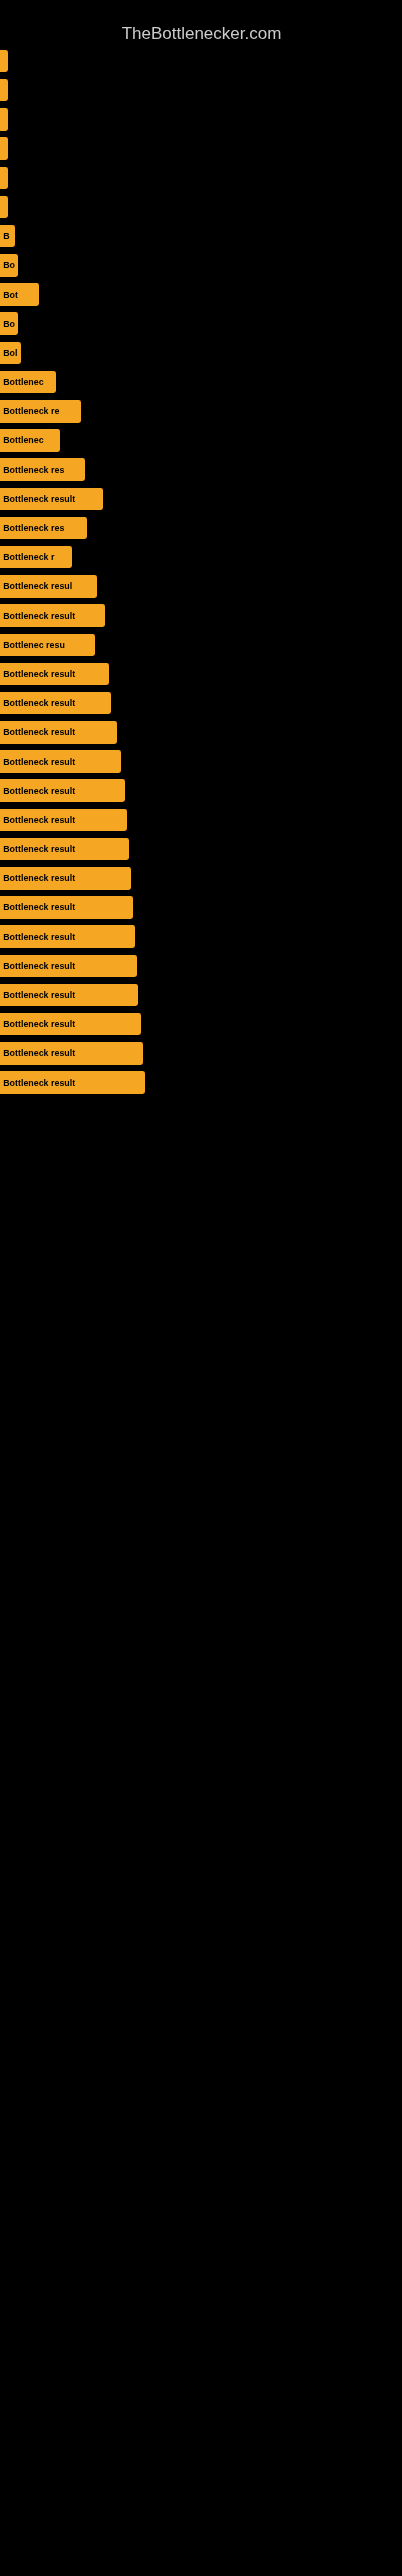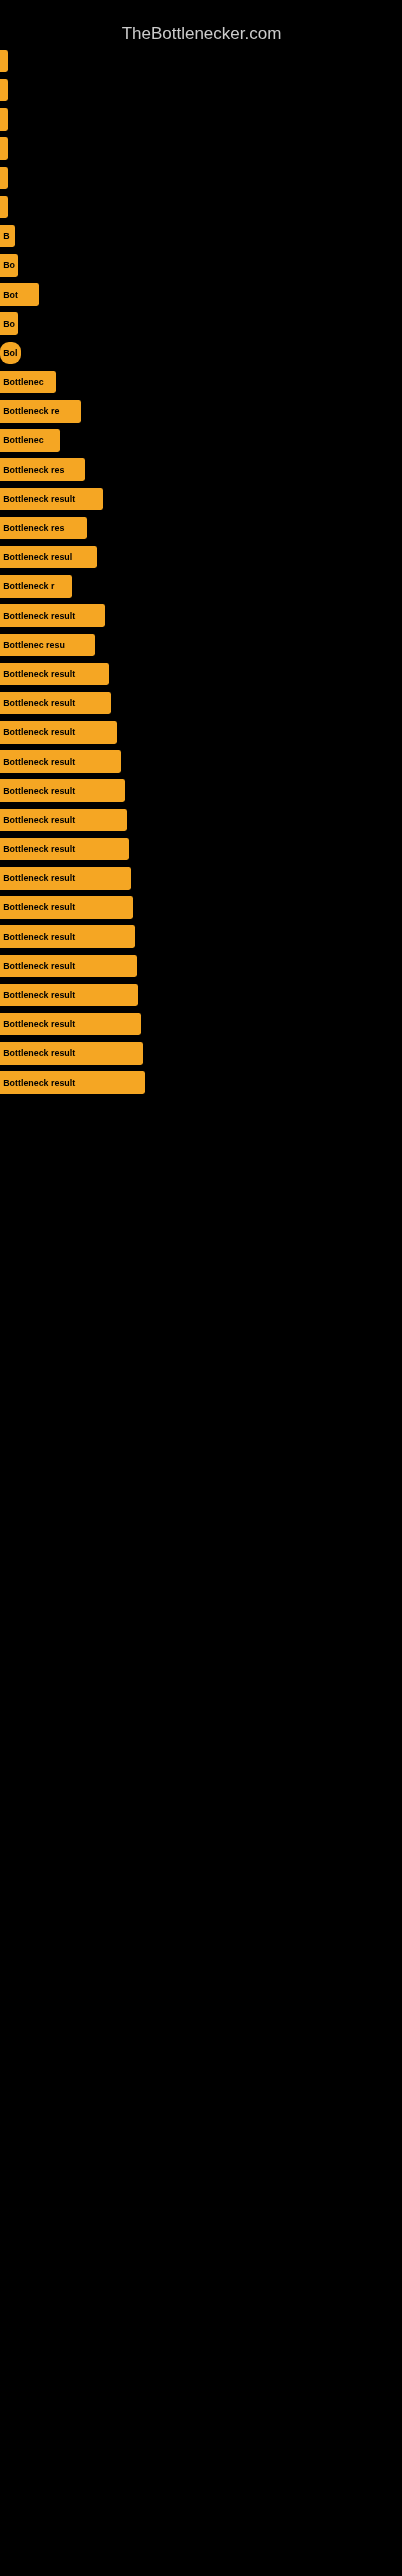--- a/index.html
+++ b/index.html
@@ -86,45 +86,45 @@
     <div class="bar-item">
       <div class="bar-label" style="width: 17.7px; min-width: 17.7px;">Bo</div>
     </div>
     <div class="bar-item">
       <div class="bar-label" style="width: 39px; min-width: 21px;">Bot</div>
     </div>
     <div class="bar-item">
       <div class="bar-label" style="width: 17.7px; min-width: 17.7px;">Bo</div>
     </div>
     <div class="bar-item">
-      <div class="bar-label" style="width: 21px; min-width: 21px; border-radius: 9px;">Bol</div>
+      <div class="bar-label" style="width: 21px; min-width: 21px;">Bol</div>
     </div>
     <div class="bar-item">
       <div class="bar-label" style="width: 56px; min-width: 56px;">Bottlenec</div>
     </div>
     <div class="bar-item">
       <div class="bar-label" style="width: 81px; min-width: 81px; text-align: right;">Bottleneck re</div>
     </div>
     <div class="bar-item">
       <div class="bar-label" style="width: 60px; min-width: 60px;">Bottlenec</div>
     </div>
     <div class="bar-item">
       <div class="bar-label" style="width: 85px; min-width: 85px;">Bottleneck res</div>
     </div>
     <div class="bar-item">
       <div class="bar-label" style="width: 103px; min-width: 103px;">Bottleneck result</div>
     </div>
     <div class="bar-item">
       <div class="bar-label" style="width: 87px; min-width: 87px;">Bottleneck res</div>
     </div>
     <div class="bar-item">
-      <div class="bar-label" style="width: 97px; min-width: 97px;">Bottleneck resul</div>
+      <div class="bar-label" style="width: 72px; min-width: 72px;">Bottleneck r</div>
     </div>
     <div class="bar-item">
-      <div class="bar-label" style="width: 72px; min-width: 72px;">Bottleneck r</div>
+      <div class="bar-label" style="width: 97px; min-width: 97px;">Bottleneck resul</div>
     </div>
     <div class="bar-item">
       <div class="bar-label" style="width: 105px; min-width: 105px;">Bottleneck result</div>
     </div>
     <div class="bar-item">
       <div class="bar-label" style="width: 95px; min-width: 95px;">Bottlenec resu</div>
     </div>
     <div class="bar-item">
       <div class="bar-label" style="width: 109px; min-width: 109px;">Bottleneck result</div>
     </div>

